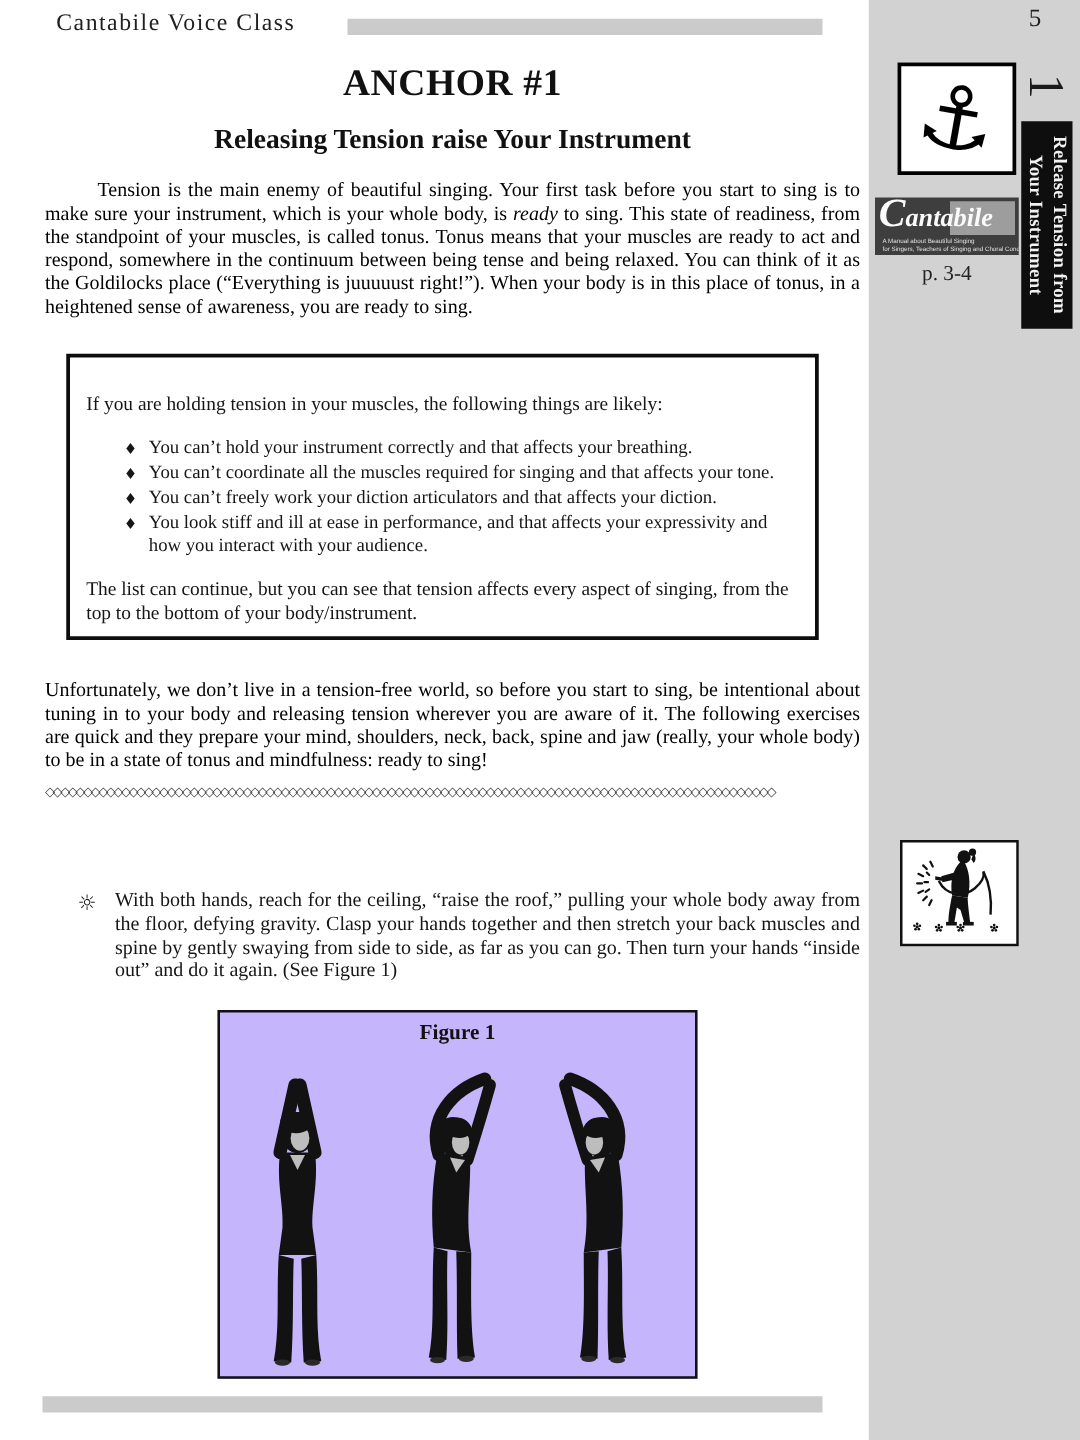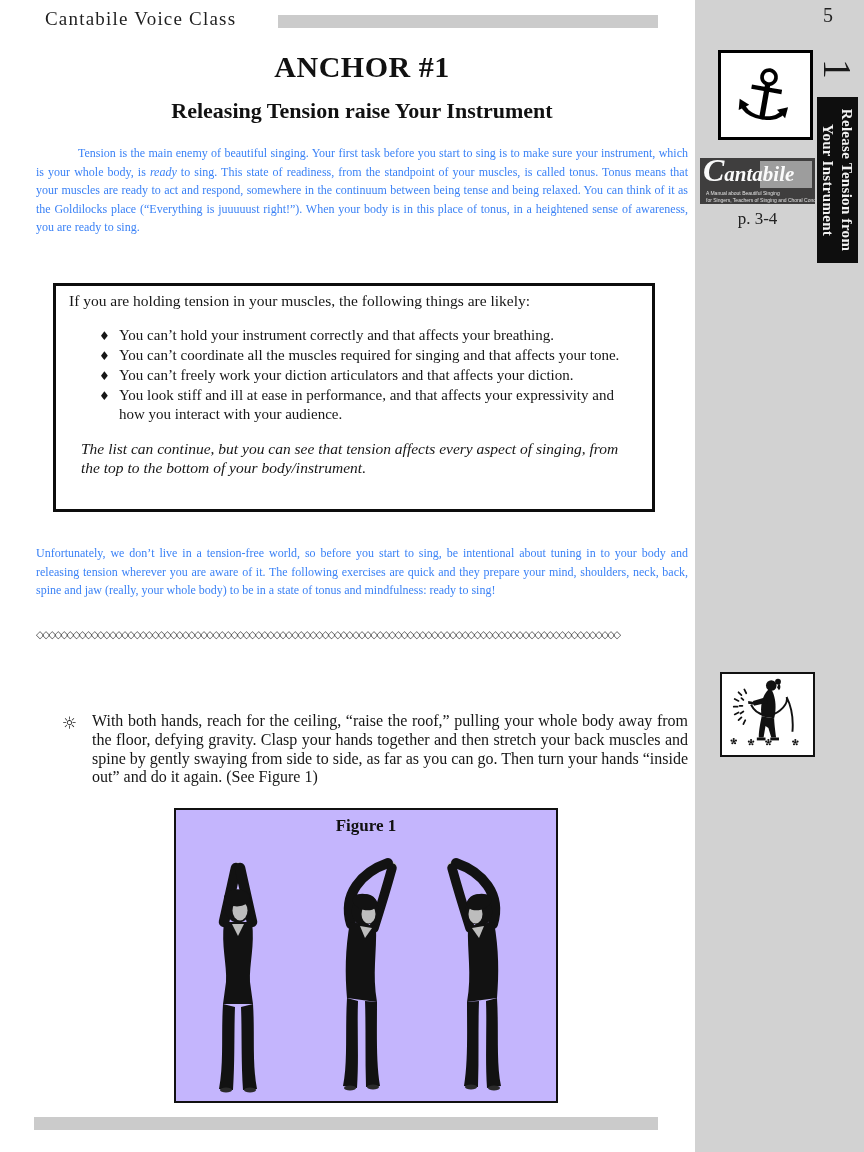--- a/index.html
+++ b/index.html
@@ -8,34 +8,34 @@
         font-family:"Liberation Serif",serif;color:#1a1a1a;}
 
   
   .header-left{position:absolute;left:45px;top:8px;font-size:19px;letter-spacing:1.2px;color:#1f1f1f;}
   .top-bar{position:absolute;left:278px;top:15px;width:380px;height:13px;background:#cbcbcb;}
   .title{position:absolute;left:36px;top:50px;width:652px;text-align:center;
          font-size:30px;font-weight:bold;letter-spacing:.5px;color:#111;}
   .subtitle{position:absolute;left:36px;top:98px;width:652px;text-align:center;
             font-size:22px;font-weight:bold;color:#111;}
 
-  .para{position:absolute;left:36px;width:652px;font-size:12px;line-height:18.6px;
-        text-align:justify;color:#3b82f6;}
+  .para{position:absolute;left:36px;width:652px;font-size:16px;line-height:18.6px;
+        text-align:justify;color:#000000;}
   .para.p1{top:144px;text-indent:42px;}
   .para.p2{top:544px;}
 
   .tension-box{position:absolute;left:53px;top:283px;width:602px;height:229px;
                box-sizing:border-box;border:3px solid #0d0d0d;background:#fff;
-               padding:5px 14px 12px 13px;font-size:15.5px;line-height:19px;color:#161616;}
+               padding:28px 14px 12px 13px;font-size:15.5px;line-height:19px;color:#161616;}
   .tension-box .box-intro{margin:0;}
   .tension-box ul{list-style:none;margin:16px 0 0 28px;padding:0;font-size:15px;}
   .tension-box li{position:relative;padding-left:22px;margin:0 0 1px 0;}
   .tension-box li .marker{position:absolute;left:2px;top:1px;font-size:12px;
                           font-family:"DejaVu Sans",sans-serif;}
-  .tension-box .box-outro{margin:15px 0 0 12px;font-style:italic;}
+  .tension-box .box-outro{margin:15px 0 0 0;}
 
   .divider{position:absolute;left:36px;top:628px;width:652px;height:15px;overflow:hidden;
            white-space:nowrap;font-family:"DejaVu Sans",sans-serif;font-size:10.5px;
            letter-spacing:-2px;color:#3c3c3c;}
 
   .ex-heading{position:absolute;left:36px;top:661px;width:652px;text-align:center;
               font-size:26px;font-weight:bold;color:#111;}
 
   .exercise-item{position:absolute;left:36px;top:712px;width:652px;}
   .exercise-item .sun{position:absolute;left:26px;top:1px;font-size:17px;

